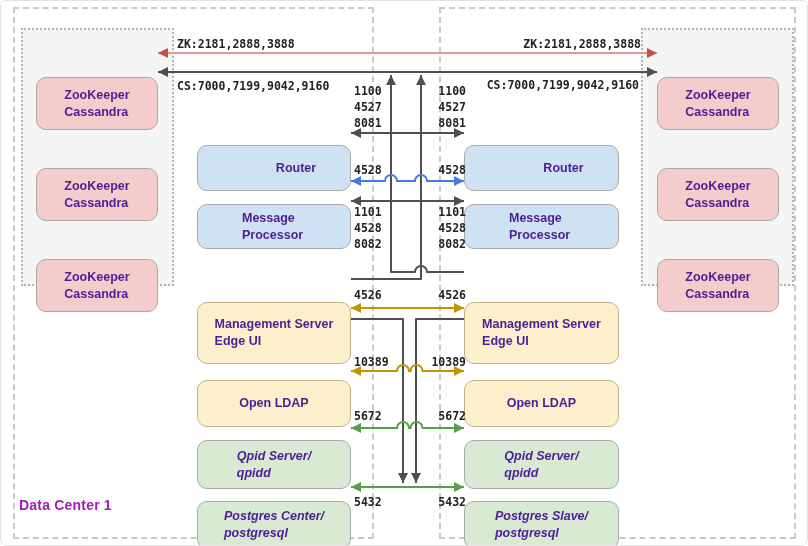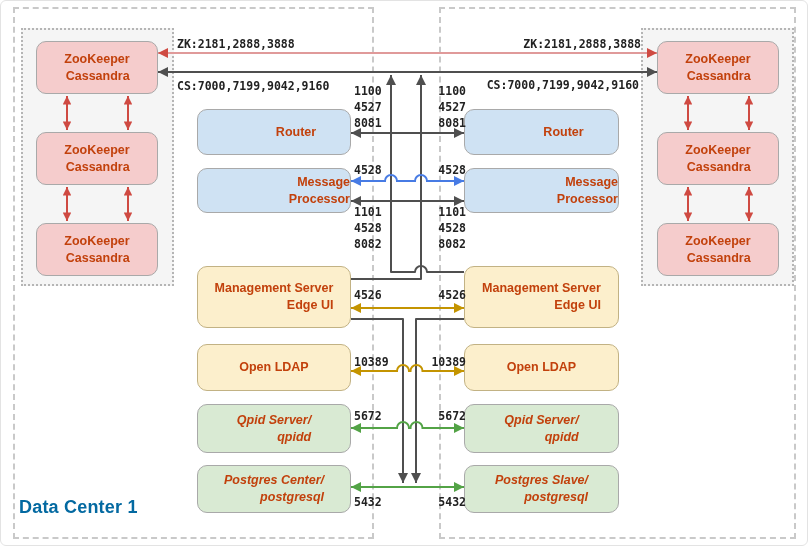--- a/index.html
+++ b/index.html
@@ -5,32 +5,32 @@
   html,body{margin:0;padding:0;background:#fff;}
   .canvas{
     position:relative;width:806px;height:544px;background:#ffffff;
     border:1px solid #e3e3e3;border-radius:6px;overflow:hidden;
     font-family:"Liberation Sans",sans-serif;
   }
   .dc{position:absolute;border:2px dashed #c9c9c9;background:transparent;}
   .dc1{left:12px;top:6px;width:357px;height:528px;}
   .dc2{left:438px;top:6px;width:353px;height:528px;}
   .dc-label{
-    position:absolute;font-size:18px;font-weight:bold;color:#0369a1;
+    position:absolute;font-size:14px;font-weight:bold;color:#a21caf;
     letter-spacing:.2px;
   }
   .zk-cluster{
     position:absolute;top:27px;width:153px;height:258px;
     border:2px dotted #b5b5b5;background:#f5f5f5;box-sizing:border-box;
   }
   .node{
     position:absolute;box-sizing:border-box;border-radius:10px;
     border:1.6px solid #a9a9a9;display:flex;align-items:center;justify-content:center;
-    text-align:right;font-size:12.5px;font-weight:bold;color:#c2410c;
-    line-height:1.35;white-space:pre-line;
+    text-align:left;font-size:12.5px;font-weight:bold;color:#4c1d95;
+    line-height:1.35;white-space:pre-line;margin-top:36px;
   }
   .pink{background:#f5cccc;}
   .blue{background:#cfe2f3;padding-left:44px;}
   .yellow{background:#fcefcc;border-color:#c2b284;}
   .green{background:#d9ead3;font-style:italic;}
   .lcol{left:196px;width:154px;}
   .rcol{left:463px;width:155px;}
   .plabel{
     position:absolute;font-family:"DejaVu Sans Mono",monospace;
     font-size:11.5px;font-weight:bold;color:#222;line-height:16px;

